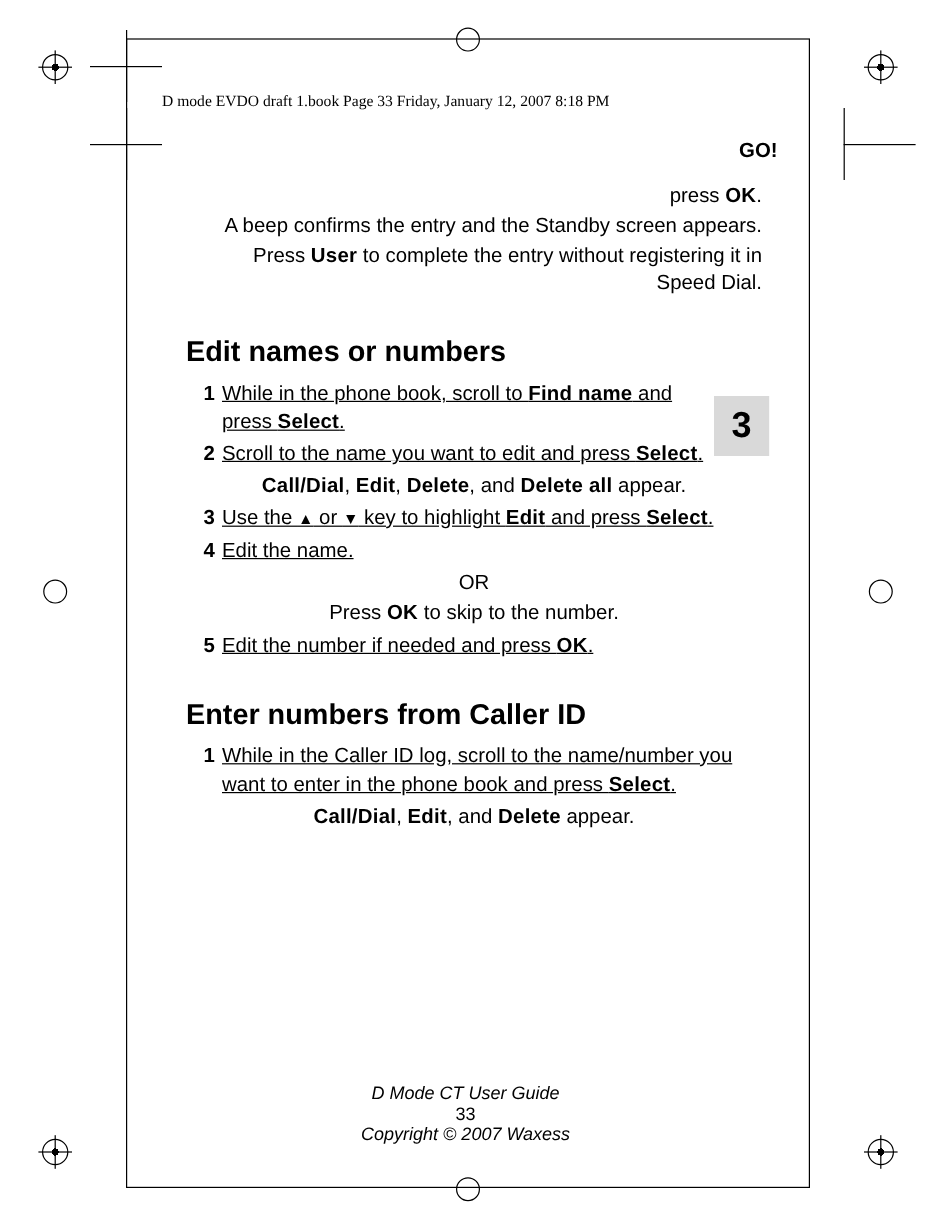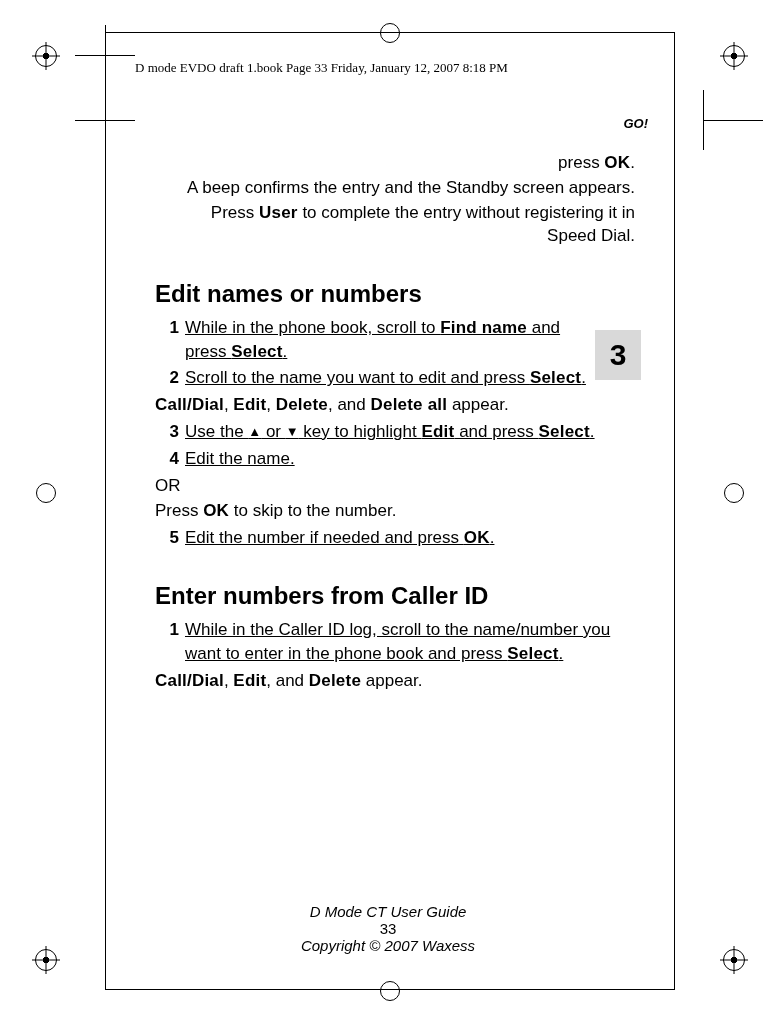--- a/index.html
+++ b/index.html
@@ -18,31 +18,30 @@
     left: 105px;
     top: 32px;
     width: 570px;
     height: 958px;
     border: 1px solid #000;
     box-sizing: border-box;
   }
   .header-line {
     position: absolute;
     left: 135px;
-    top: 60px;
+    top: 76px;
     font-size: 13px;
     font-family: "Times New Roman", serif;
   }
   .running-head {
     position: absolute;
     right: 130px;
     top: 116px;
     font-weight: bold;
-    font-style: italic;
-    font-size: 13px;
+    font-size: 17px;
   }
   .main {
     position: absolute;
     left: 155px;
     top: 150px;
     width: 480px;
   }
   .body-text { margin: 2px 0 2px 30px; line-height: 1.35; text-align: right; }
   .h2 {
     font-weight: bold;
@@ -56,21 +55,21 @@
     line-height: 1.4;
   }
   .step-num {
     font-weight: bold;
     width: 24px;
     flex-shrink: 0;
     text-align: right;
     margin-right: 6px;
   }
   .step-text { flex: 1; text-decoration: underline; }
-  .step-sub { margin-top: 2px; line-height: 1.4; }
+  .step-sub { margin-top: 2px; line-height: 1.4; text-align: center; }
   .menu { font-family: "Arial Narrow", Arial, sans-serif; font-weight: bold; letter-spacing: 0.2px; }
   .tab-box {
     position: absolute;
     right: -6px;
     top: 180px;
     width: 46px;
     height: 50px;
     background: #d9d9d9;
     font-size: 30px;
     font-weight: bold;

